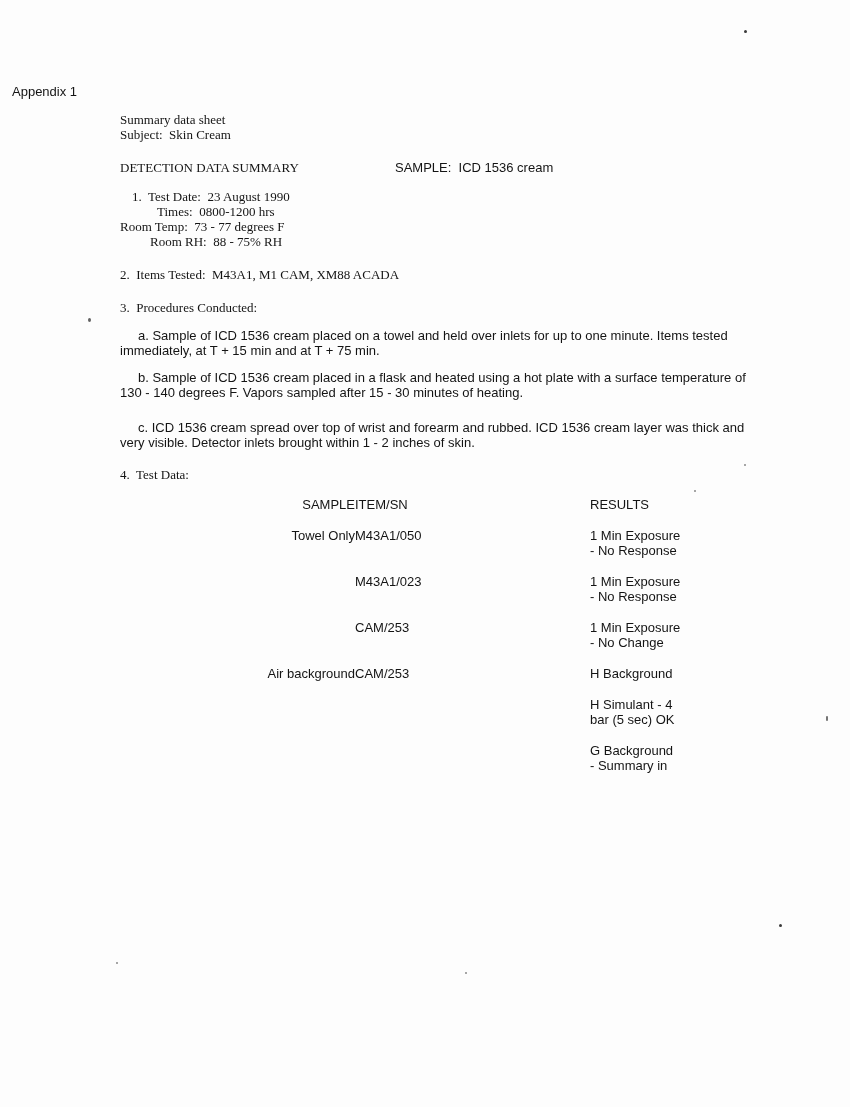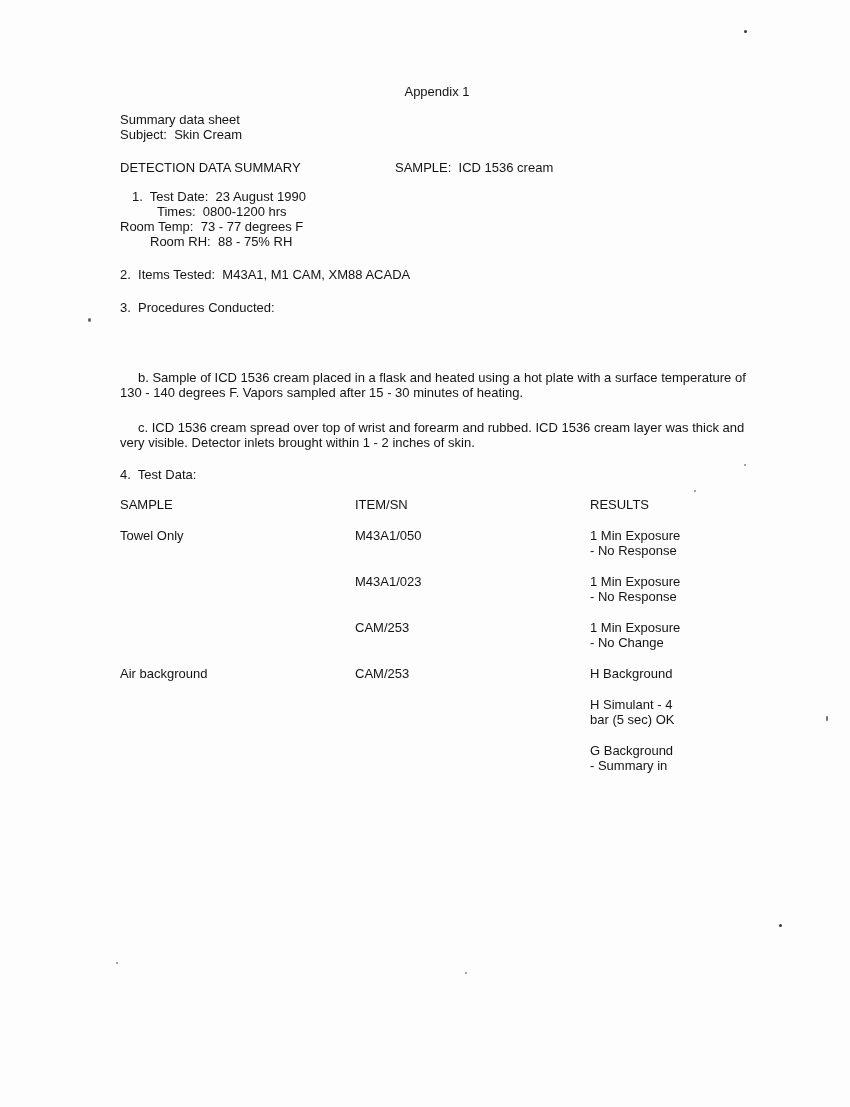--- a/index.html
+++ b/index.html
@@ -12,27 +12,26 @@
     width: 850px;
     height: 1107px;
     background: #fdfdfd;
     font-family: "Liberation Sans", sans-serif;
     font-size: 13px;
     line-height: 15px;
     color: #141414;
     overflow: hidden;
   }
   .abs { position: absolute; }
-  .line { white-space: pre-wrap; }
+  .line { white-space: pre-wrap; font-family: Liberation Serif, serif; }
   .title {
     top: 84px;
     left: 0;
     width: 100%;
-    text-align: center;
-    padding-left: 24px;
+    padding-left: 12px;
     box-sizing: border-box;
   }
   .header-block { top: 112px; left: 120px; }
   .detection-row {
     top: 160px;
     left: 120px;
     width: 630px;
     position: absolute;
   }
   .sample-heading { position: absolute; left: 275px; top: 0; white-space: pre-wrap; }
@@ -51,21 +50,21 @@
   }
   .para-a { top: 328px; }
   .para-b { top: 370px; }
   .para-c { top: 420px; }
   .test-data-heading { top: 467px; left: 120px; }
   .dtable { top: 497px; left: 120px; width: 640px; }
   .trow {
     display: flex;
     margin-bottom: 16px;
   }
-  .c1 { width: 235px; flex: 0 0 235px; white-space: pre-wrap; }
+  .c1 { width: 235px; flex: 0 0 235px; white-space: pre-wrap; text-align: right; }
   .c2 { width: 235px; flex: 0 0 235px; white-space: pre-wrap; }
   .c3 { flex: 1 1 auto; white-space: pre-line; }
   .speck {
     position: absolute;
     background: #3a3a3a;
     border-radius: 50%;
   }
   .speck-1 { top: 30px;  left: 744px; width: 3px; height: 3px; }
   .speck-2 { top: 318px; left: 88px;  width: 3px; height: 4px; opacity: .8; }
   .speck-3 { top: 716px; left: 826px; width: 2px; height: 5px; opacity: .7; border-radius: 1px; }
@@ -96,20 +95,21 @@
     <div class="line ti-indent-0">1.  Test Date:  23 August 1990</div>
     <div class="line ti-indent-1">Times:  0800-1200 hrs</div>
     <div class="line ti-indent-2">Room Temp:  73 - 77 degrees F</div>
     <div class="line ti-indent-3">Room RH:  88 - 75% RH</div>
   </div>
 
   <div class="abs line items-tested">2.  Items Tested:  M43A1, M1 CAM, XM88 ACADA</div>
 
   <div class="abs line procedures-heading">3.  Procedures Conducted:</div>
 
+  <p class="abs para para-a">a.  Sample of ICD 1536 cream placed on a towel and held over inlets for up to one minute.  Items tested immediately, at T + 15 min and at T + 75 min.</p>
   <p class="abs para para-b">b.  Sample of ICD 1536 cream placed in a flask and heated using a hot plate with a surface temperature of 130 - 140 degrees F.  Vapors sampled after 15 - 30 minutes of heating.</p>
   <p class="abs para para-c">c.  ICD 1536 cream spread over top of wrist and forearm and rubbed.  ICD 1536 cream layer was thick and very visible.  Detector inlets brought within 1 - 2 inches of skin.</p>
 
   <div class="abs line test-data-heading">4.  Test Data:</div>
 
   <div class="abs dtable">
 
     <div class="trow">
       <div class="c1">SAMPLE</div>
       <div class="c2">ITEM/SN</div>

